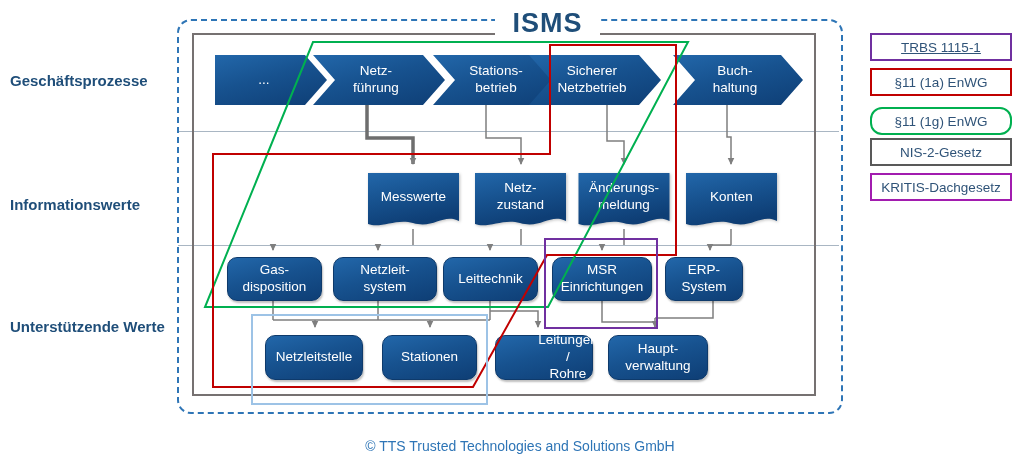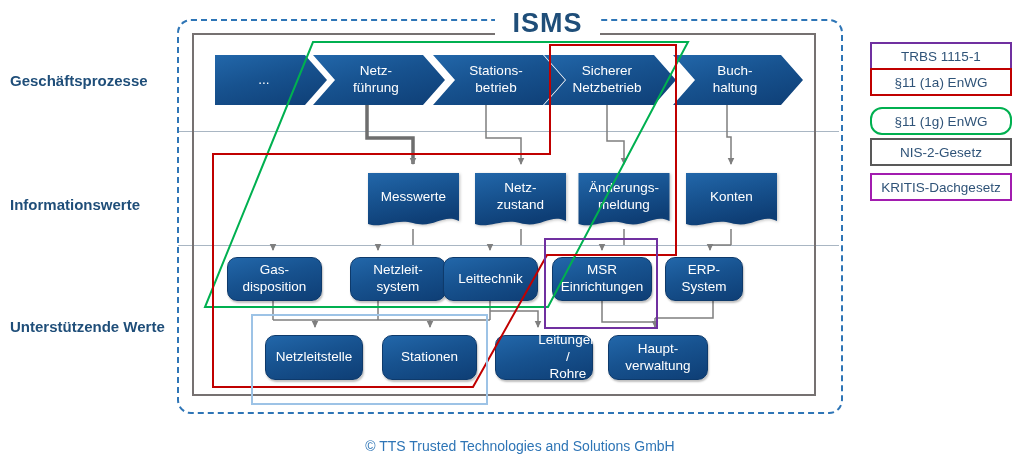--- a/index.html
+++ b/index.html
@@ -131,21 +131,21 @@
         <stop offset="1" stop-color="#0E3E75"></stop>
       </linearGradient>
     </defs>
   </svg>
 
   <div class="chevron first" style="left:215px;width:112px;">...</div>
   <div class="chevron" style="left:313px;width:132px;">Netz-
 führung</div>
   <div class="chevron" style="left:433px;width:132px;">Stations-
 betrieb</div>
-  <div class="chevron" style="left:544px;width:132px;">Sicherer
+  <div class="chevron" style="left:529px;width:132px;">Sicherer
 Netzbetrieb</div>
   <div class="chevron" style="left:673px;width:130px;">Buch-
 haltung</div>
 
   <div class="doc" style="left:368px;">
     <svg width="91" height="58" viewBox="0 0 91 58">
       <path d="M0,0 H91 V48 C75,40 66,56 45,50 C28,45 13,56 0,51 Z" fill="url(#docgrad)"></path>
     </svg>
     <div class="doc-label">Messwerte</div>
   </div>
@@ -165,42 +165,42 @@
   </div>
   <div class="doc" style="left:686px;">
     <svg width="91" height="58" viewBox="0 0 91 58">
       <path d="M0,0 H91 V48 C75,40 66,56 45,50 C28,45 13,56 0,51 Z" fill="url(#docgrad)"></path>
     </svg>
     <div class="doc-label">Konten</div>
   </div>
 
   <div class="rbox row3" style="left:227px;width:95px;">Gas-
 disposition</div>
-  <div class="rbox row3" style="left:350px;width:96px;">Netzleit-
+  <div class="rbox row3" style="left:333px;width:104px;">Netzleit-
 system</div>
   <div class="rbox row3" style="left:443px;width:95px;">Leittechnik</div>
   <div class="rbox row3" style="left:552px;width:100px;">MSR
 Einrichtungen</div>
   <div class="rbox row3" style="left:665px;width:78px;">ERP-System</div>
 
   <div class="rbox row4" style="left:265px;width:98px;">Netzleitstelle</div>
   <div class="rbox row4" style="left:382px;width:95px;">Stationen</div>
   <div class="rbox row4" style="left:495px;width:98px;padding-left:48px;">Leitungen /
 Rohre</div>
   <div class="rbox row4" style="left:608px;width:100px;">Haupt-
 verwaltung</div>
 
   <svg id="highlight-layer" class="layer" width="1024" height="461" viewBox="0 0 1024 461">
     <polygon points="313,42 688,42 548,307 205,307" fill="none" stroke="#00B050" stroke-width="2"></polygon>
     <polygon points="213,154 550,154 550,45 676,45 676,255 547,255 473,387 213,387" fill="none" stroke="#C00000" stroke-width="2"></polygon>
     <rect x="545" y="239" width="112" height="89" fill="none" stroke="#7030A0" stroke-width="2"></rect>
     <rect x="252" y="315" width="235" height="89" fill="none" stroke="#9DC3E6" stroke-width="2"></rect>
   </svg>
 
-  <div class="legend-item legend-purple" style="top:42px;">TRBS 1115-1</div>
+  <div class="legend-item legend-purple" style="top:33px;text-decoration:underline;">TRBS 1115-1</div>
   <div class="legend-item legend-red" style="top:68px;">§11 (1a) EnWG</div>
   <div class="legend-item legend-green" style="top:107px;border-radius:12px;">§11 (1g) EnWG</div>
   <div class="legend-item legend-gray" style="top:138px;">NIS-2-Gesetz</div>
   <div class="legend-item legend-lightblue" style="top:173px;">KRITIS-Dachgesetz</div>
 
   <div class="footer">© TTS Trusted Technologies and Solutions GmbH</div>
 
 </div>
 
 </body></html>

